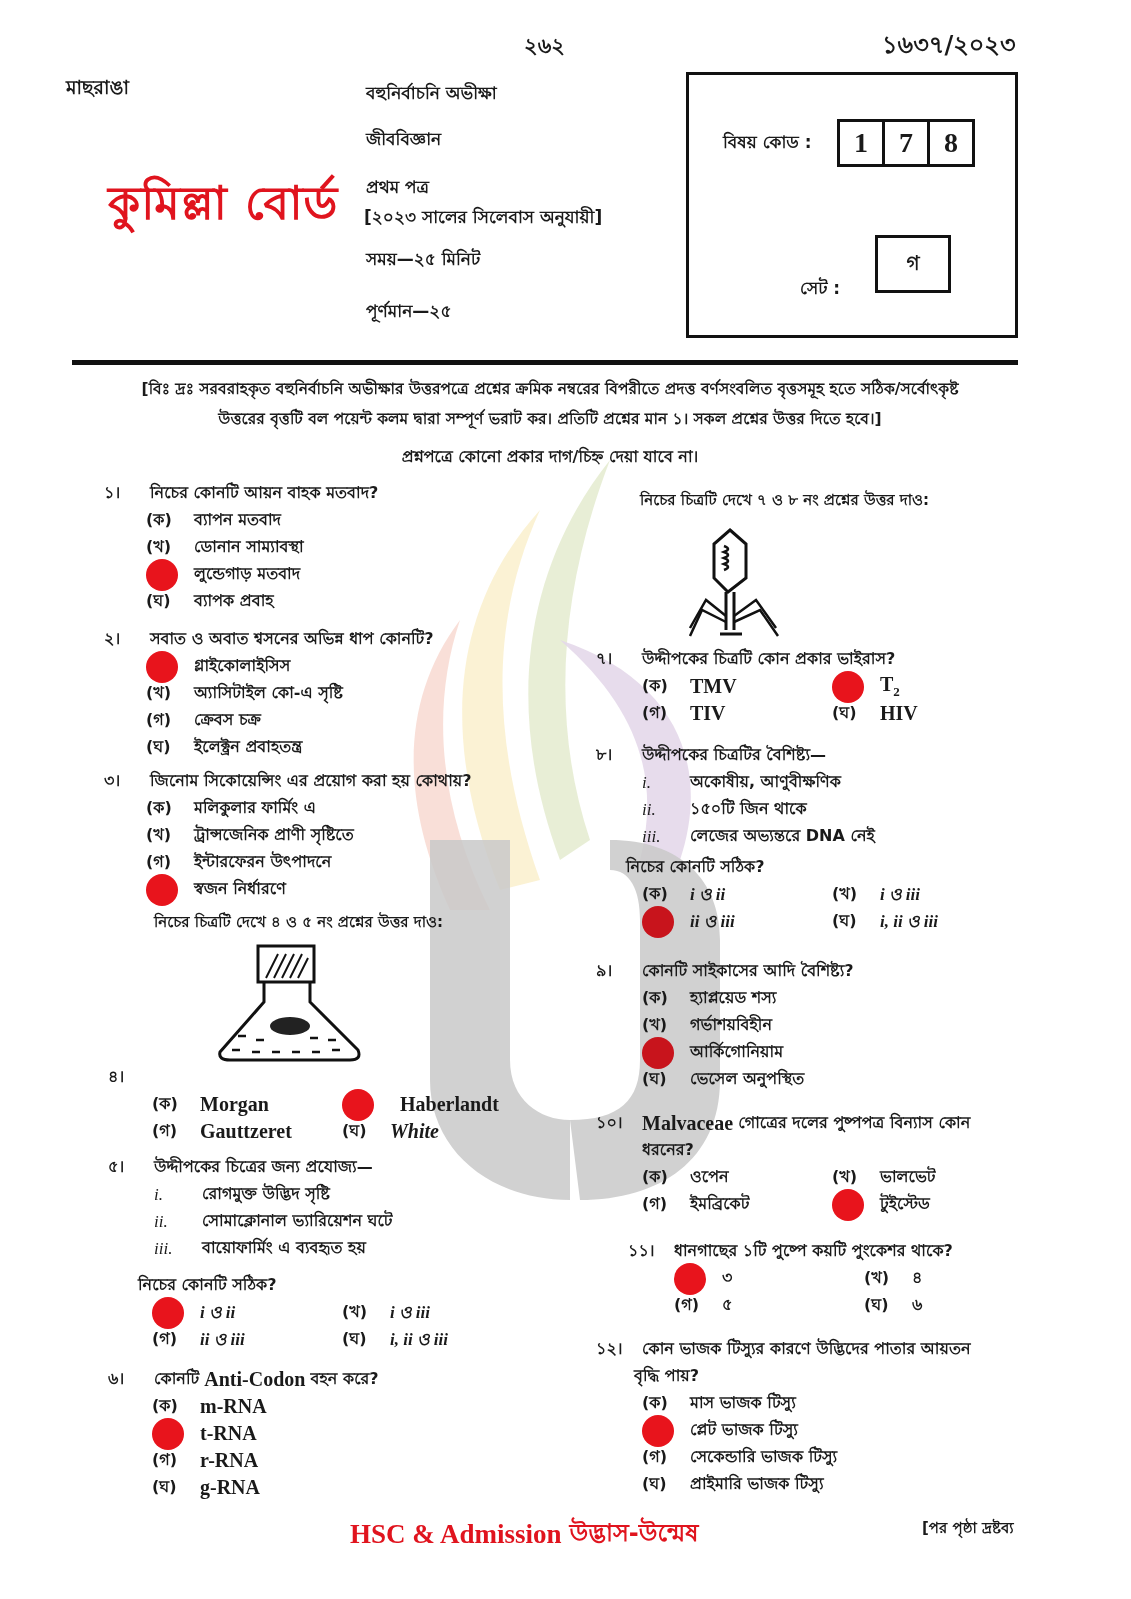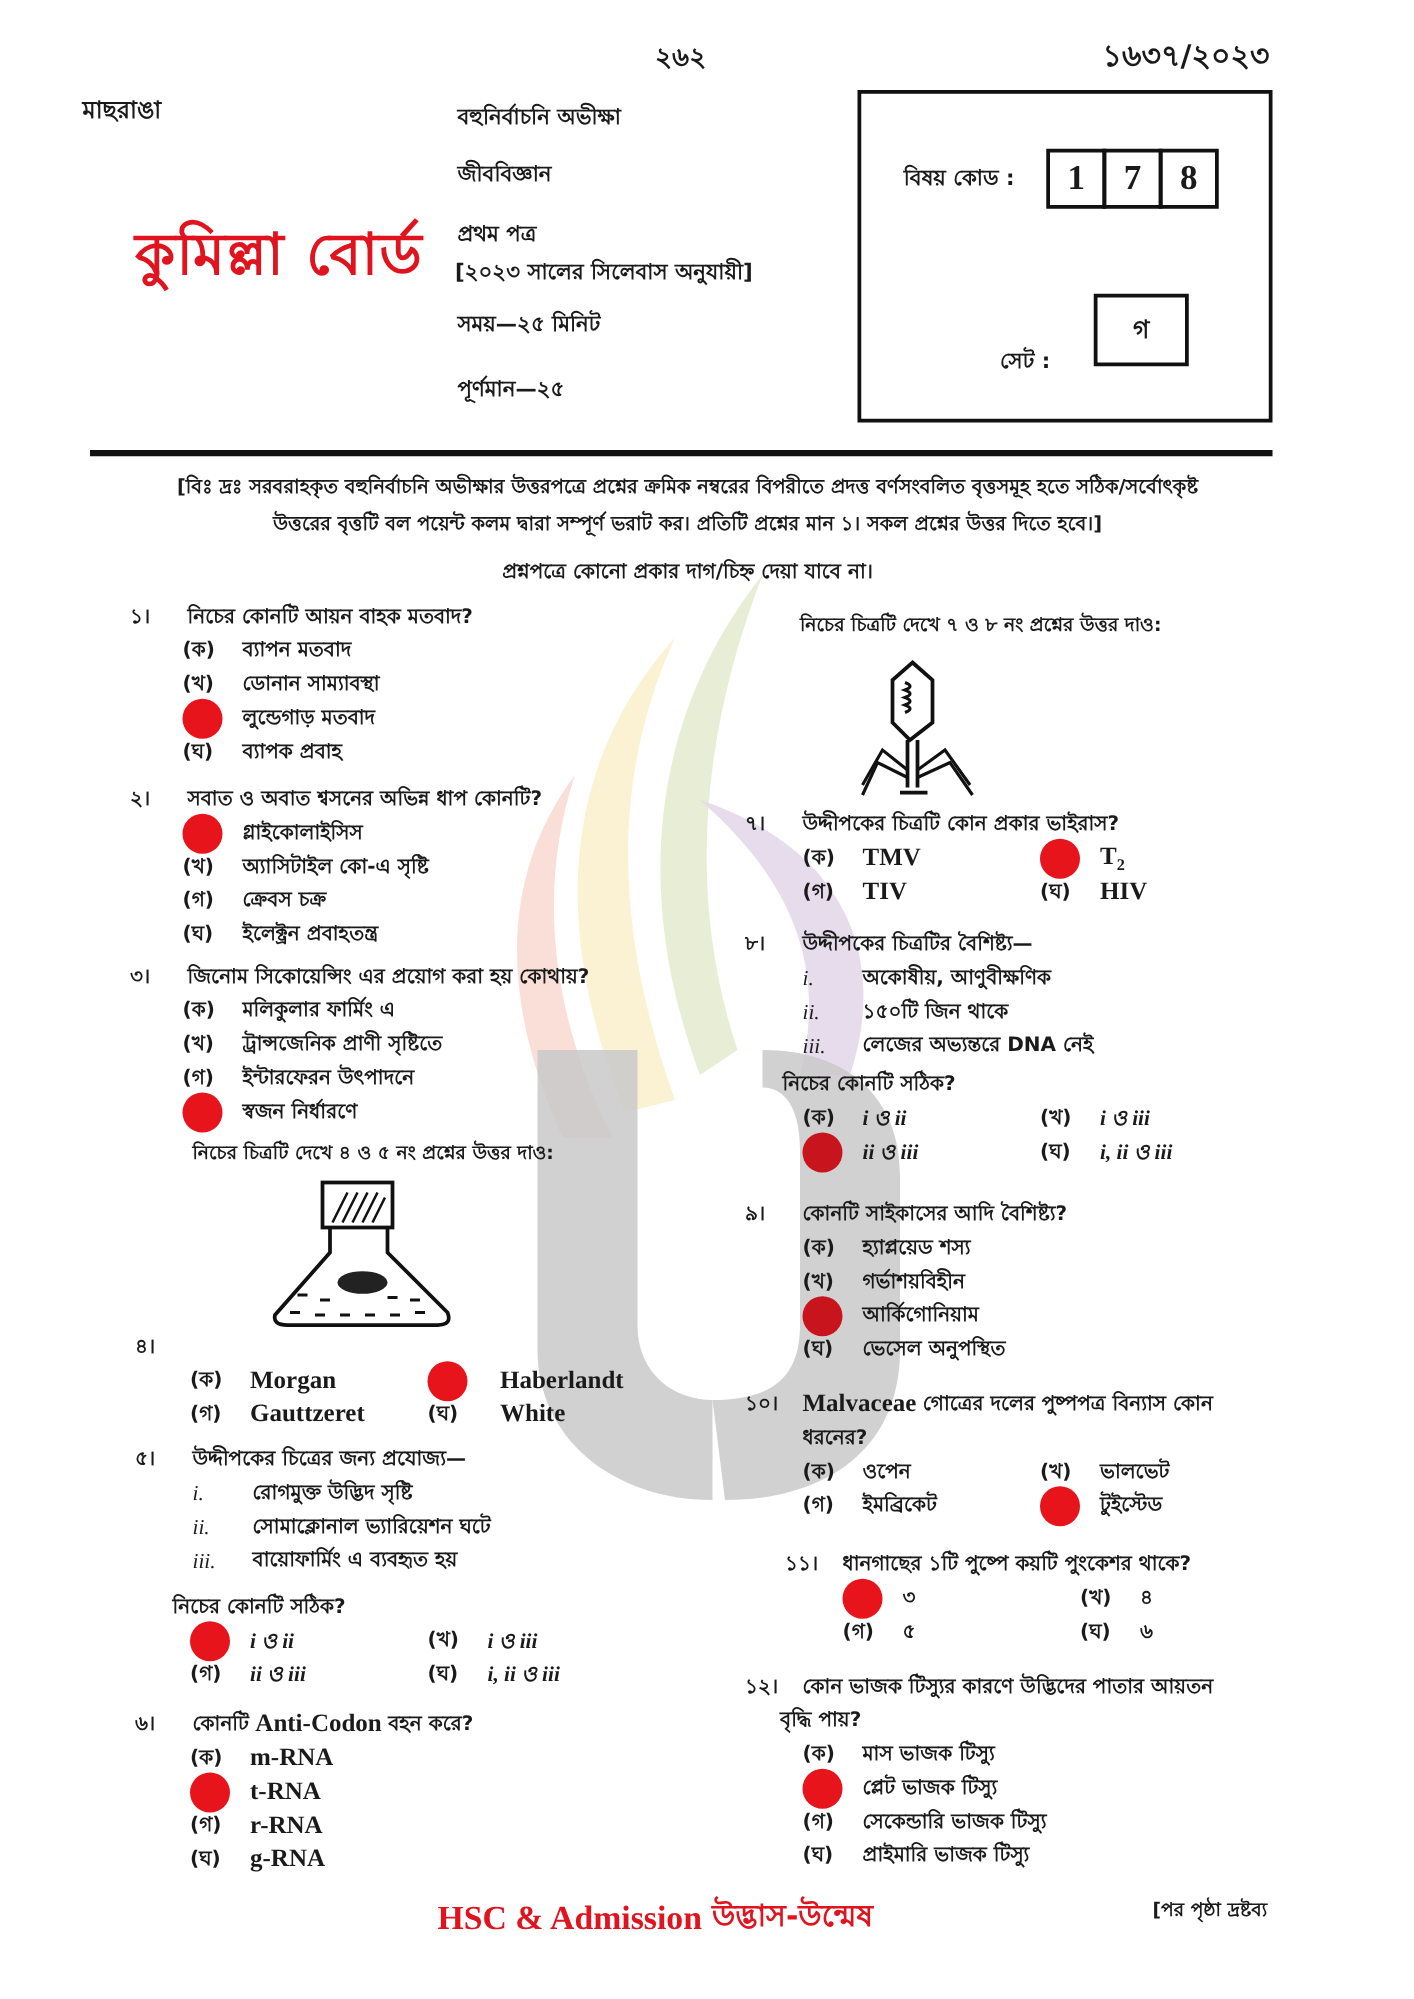--- a/index.html
+++ b/index.html
@@ -193,21 +193,21 @@
           <span class="dot"></span>
         </span>
         <span class="opt-text latin" style="margin-left:10px;">Haberlandt</span>
       </div>
     <div class="opt">
         <span class="opt-label">(গ)</span>
         <span class="opt-text latin">Gauttzeret</span>
       </div>
     <div class="opt">
         <span class="opt-label">(ঘ)</span>
-        <span class="opt-text latin" style="margin-left:10px;">White</span>
+        <span class="opt-text latin" style="font-style:italic;">White</span>
       </div>
   </div>
 </div>
 
 <div class="q" style="left:108px;top:1154px;">
   <div class="q-row">
       <span class="q-num">৫।</span>
       <span class="q-text">উদ্দীপকের চিত্রের জন্য প্রযোজ্য—</span>
     </div>
   <div style="margin-left:46px;">
@@ -438,21 +438,21 @@
         <span class="opt-text">৬</span>
       </div>
   </div>
 </div>
 
 <div class="q" style="left:596px;top:1336px;">
   <div class="q-row">
       <span class="q-num">১২।</span>
       <span class="q-text">কোন ভাজক টিস্যুর কারণে উদ্ভিদের পাতার আয়তন</span>
     </div>
-  <div class="q-row" style="margin-left:28px;align-items:center;">
+  <div class="q-row" style="margin-left:38px;align-items:center;">
       <span class="q-text">বৃদ্ধি পায়?</span>
     </div>
   <div style="margin-left:46px;">
     <div class="opt">
         <span class="opt-label">(ক)</span>
         <span class="opt-text">মাস ভাজক টিস্যু</span>
       </div>
     <div class="opt">
         <span class="opt-label">
           <span class="dot"></span>

